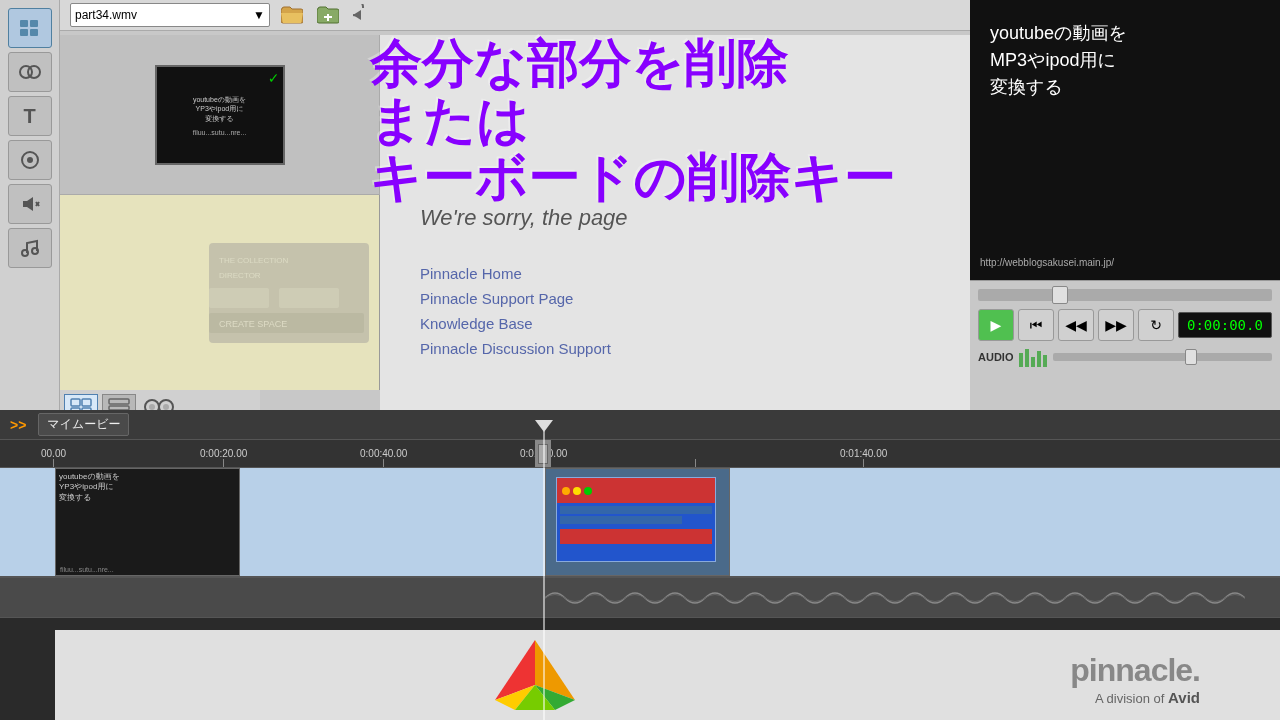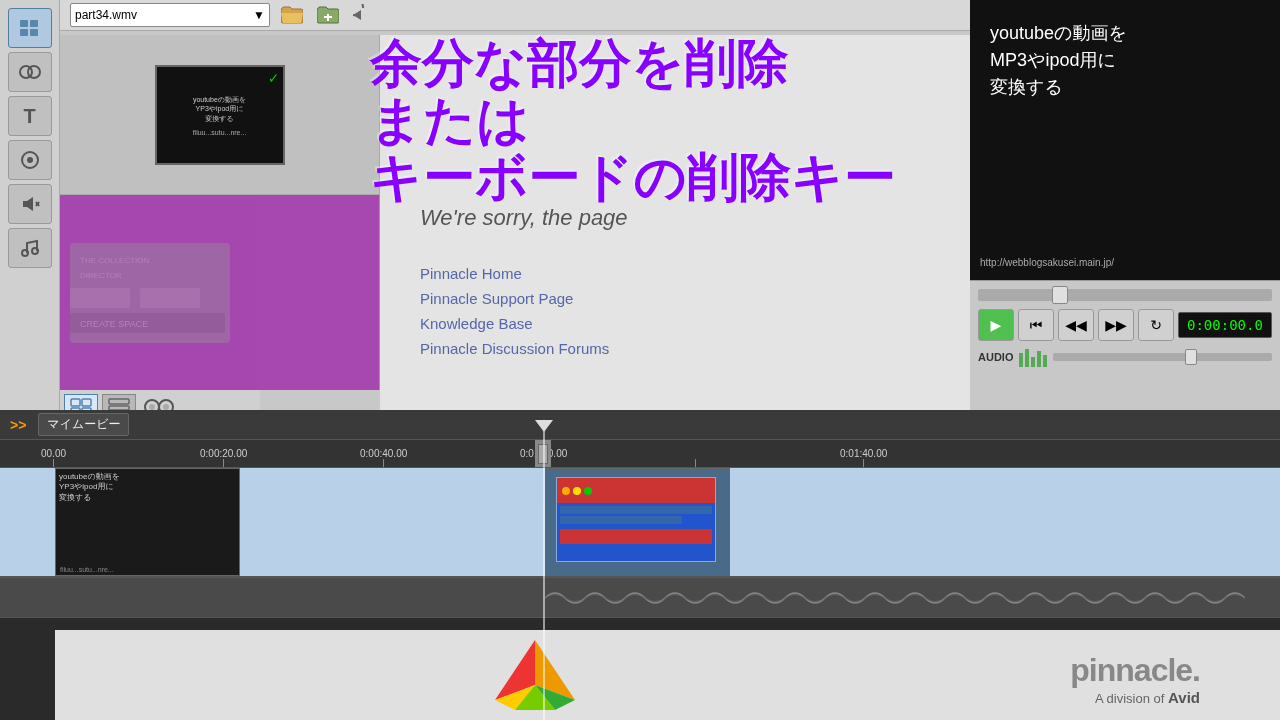--- a/index.html
+++ b/index.html
@@ -579,41 +579,41 @@
   <div class="thumbnail">
     <div class="thumb-text">
       <span style="font-family:'MS Gothic',sans-serif;font-size:7px;color:#ccc;">youtubeの動画を<br>YP3やipod用に<br>変換する</span>
     </div>
     <div style="color:#aaa;font-size:7px;margin-top:4px;text-align:center;">filuu...sutu...nre...</div>
     <div class="thumb-check">✓</div>
   </div>
 </div>
 
 <div style="position:absolute;top:195px;left:60px;width:320px;height:195px;background:#b0b0b0;border-right:1px solid #999;overflow:hidden;">
-  <div style="width:100%;height:100%;background:#a21caf;opacity:0.7;display:flex;align-items:center;justify-content:flex-start;text-decoration:underline;">
+  <div style="width:100%;height:100%;background:#fef9c3;opacity:0.7;display:flex;align-items:center;justify-content:flex-end;text-decoration:underline;">
     <svg width="180" height="120" viewBox="0 0 180 120" opacity="0.4">
       <rect x="10" y="10" width="160" height="100" fill="#888" rx="4"></rect>
       <text x="20" y="30" font-size="8" fill="#ddd">THE COLLECTION</text>
       <text x="20" y="45" font-size="8" fill="#ddd">DIRECTOR</text>
       <rect x="10" y="55" width="60" height="20" fill="#aaa" rx="2"></rect>
       <rect x="80" y="55" width="60" height="20" fill="#aaa" rx="2"></rect>
       <rect x="10" y="80" width="155" height="20" fill="#666" rx="2"></rect>
       <text x="20" y="94" font-size="9" fill="#ddd">CREATE    SPACE</text>
     </svg>
   </div>
 </div>
 
 <div id="error-page">
   <div id="error-bg"></div>
   <div class="sorry-text">We're sorry, the page</div>
   <div class="links-section">
     <a class="nav-link">Pinnacle Home</a>
     <a class="nav-link">Pinnacle Support Page</a>
     <a class="nav-link">Knowledge Base</a>
-    <a class="nav-link">Pinnacle Discussion Forums</a>
+    <a class="nav-link">Pinnacle Discussion Support</a>
   </div>
 </div>
 
 <div id="japanese-overlay">
   <div class="jp-text">余分な部分を削除</div>
   <div class="jp-text">または</div>
   <div class="jp-text">キーボードの削除キー</div>
 </div>
 
 <div id="video-preview">

